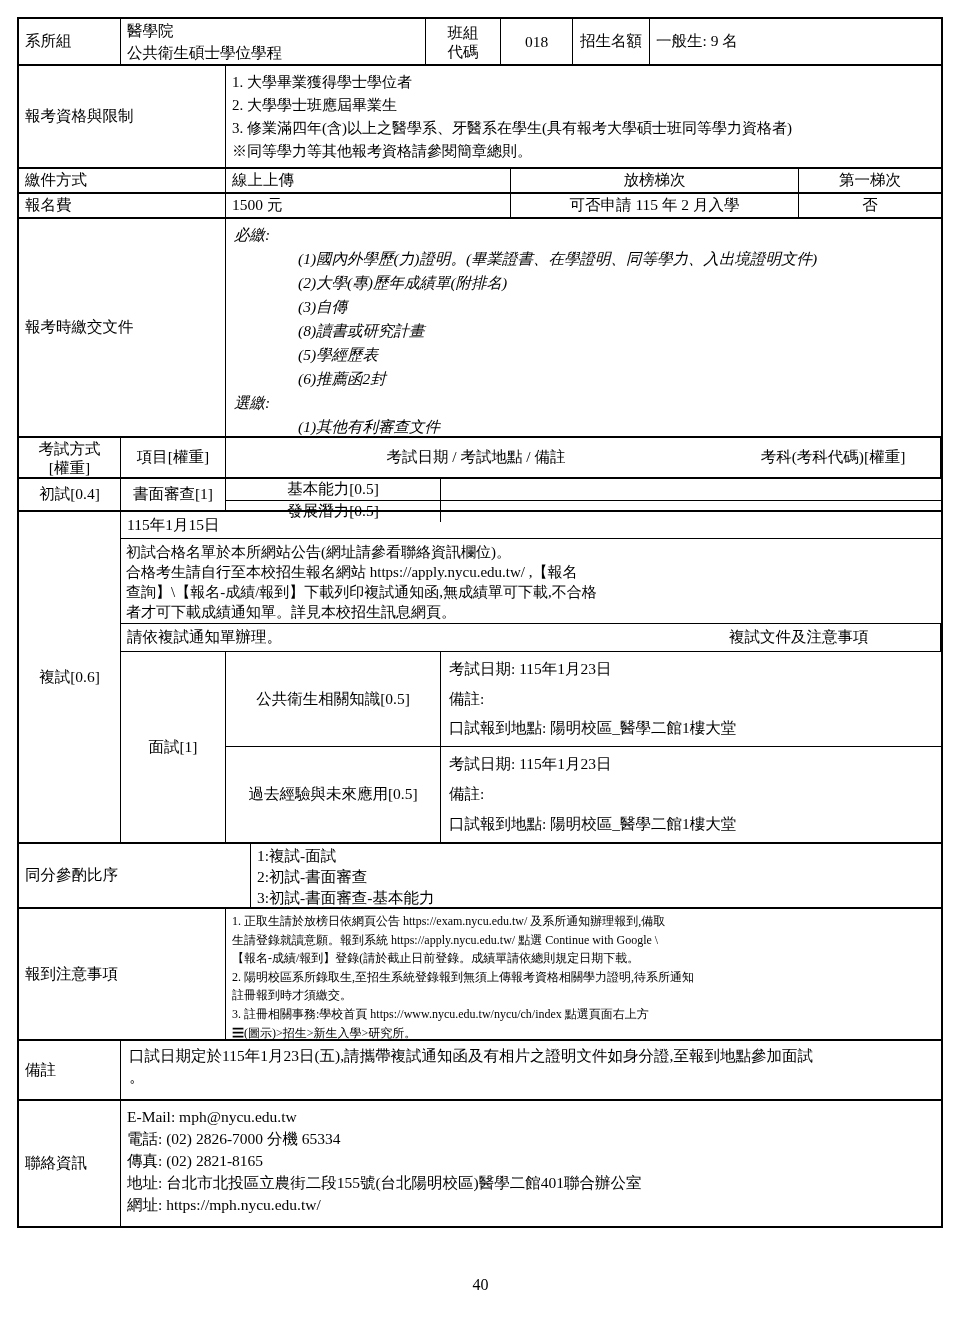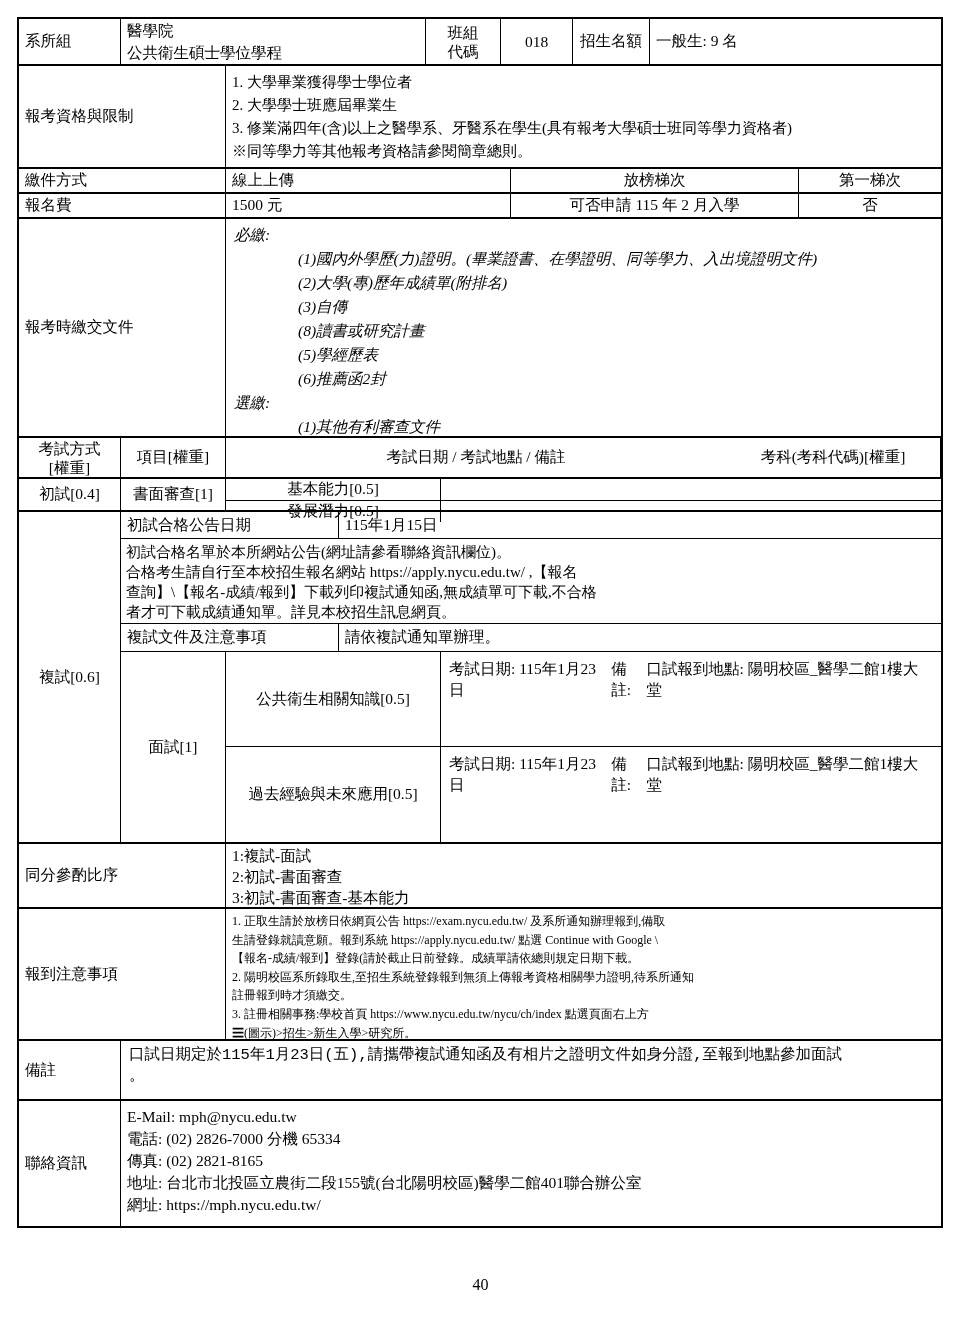--- a/index.html
+++ b/index.html
@@ -19,25 +19,25 @@
   .col > .row:last-child { border-bottom:none; }
   .vc { display:flex; align-items:center; }
   .cc { display:flex; align-items:center; justify-content:center; text-align:center; }
   .pl { padding-left:6px; padding-right:4px; }
   .pre { white-space:pre-wrap; }
   .lh22 { line-height:22px; }
   .eligibility-content { padding:5px 6px; font-size:15px; line-height:23px; }
   .docs-cell { padding:4px 8px; line-height:24px;font-style:italic; }
   .docs-cell .indent { padding-left:64px; }
   .exam-hdr { line-height:19px; }
-  .detail-cell { display:flex; flex-direction:row; justify-content:space-between; padding:7px 8px; }
+  .detail-cell { display:flex; flex-direction:column; justify-content:space-between; padding:7px 8px; }
   .announce-list { padding:3px 5px; font-size:15px; line-height:20px; }
   .reg-content { padding:3px 6px; font-size:12px; line-height:18.6px; }
   .tie-content { padding:1px 6px; line-height:21px; }
-  .remarks-content { padding:4px 8px; line-height:21px;font-family:Liberation Mono, monospace; }
+  .remarks-content { padding:4px 8px; line-height:21px; }
   .contact-content { padding:5px 6px; line-height:22px; }
   .pageno { position:absolute; left:0; right:0; top:1276px; text-align:center; font-size:16px; }
 </style>
 </head>
 <body>
 
 <div class="tbl">
 
   <div class="band" style="height:47px">
     <div class="cell vc pl" style="width:102px">系所組</div>
@@ -107,32 +107,31 @@
         <div class="cell cc" style="width:215px">發展潛力[0.5]</div>
         <div class="cell last"></div>
       </div>
     </div>
   </div>
 
   <div class="band" style="height:332px">
     <div class="cell cc" style="width:102px">複試[0.6]</div>
     <div class="col">
       <div class="row" style="height:27px">
-        <div class="cell vc pl" style="width:218px">初試合格公告日期</div>
         <div class="cell vc pl last">115年1月15日</div>
       </div>
       <div class="row" style="height:85px">
         <div class="cell last pre announce-list">初試合格名單於本所網站公告(網址請參看聯絡資訊欄位)。
 合格考生請自行至本校招生報名網站 https://apply.nycu.edu.tw/ ,【報名
 查詢】\【報名-成績/報到】下載列印複試通知函,無成績單可下載,不合格
 者才可下載成績通知單。詳見本校招生訊息網頁。</div>
       </div>
       <div class="row" style="height:28px">
+        <div class="cell vc pl last">請依複試通知單辦理。</div>
         <div class="cell vc pl" style="width:218px">複試文件及注意事項</div>
-        <div class="cell vc pl last">請依複試通知單辦理。</div>
       </div>
       <div class="row" style="flex:1">
         <div class="cell cc" style="width:105px">面試[1]</div>
         <div class="col">
           <div class="row" style="height:95px">
             <div class="cell cc" style="width:215px">公共衛生相關知識[0.5]</div>
             <div class="cell last detail-cell">
               <div>考試日期: 115年1月23日</div>
               <div>備註:</div>
               <div>口試報到地點: 陽明校區_醫學二館1樓大堂</div>
@@ -145,21 +144,21 @@
               <div>備註:</div>
               <div>口試報到地點: 陽明校區_醫學二館1樓大堂</div>
             </div>
           </div>
         </div>
       </div>
     </div>
   </div>
 
   <div class="band" style="height:65px">
-    <div class="cell vc pl" style="width:207px">同分參酌比序</div>
+    <div class="cell vc pl" style="width:232px">同分參酌比序</div>
     <div class="cell last pre tie-content">1:複試-面試
 2:初試-書面審查
 3:初試-書面審查-基本能力</div>
   </div>
 
   <div class="band" style="height:132px">
     <div class="cell vc pl" style="width:207px">報到注意事項</div>
     <div class="cell last pre reg-content">1. 正取生請於放榜日依網頁公告 https://exam.nycu.edu.tw/ 及系所通知辦理報到,備取
 生請登錄就讀意願。報到系統 https://apply.nycu.edu.tw/ 點選 Continue with Google \
 【報名-成績/報到】登錄(請於截止日前登錄。成績單請依總則規定日期下載。

